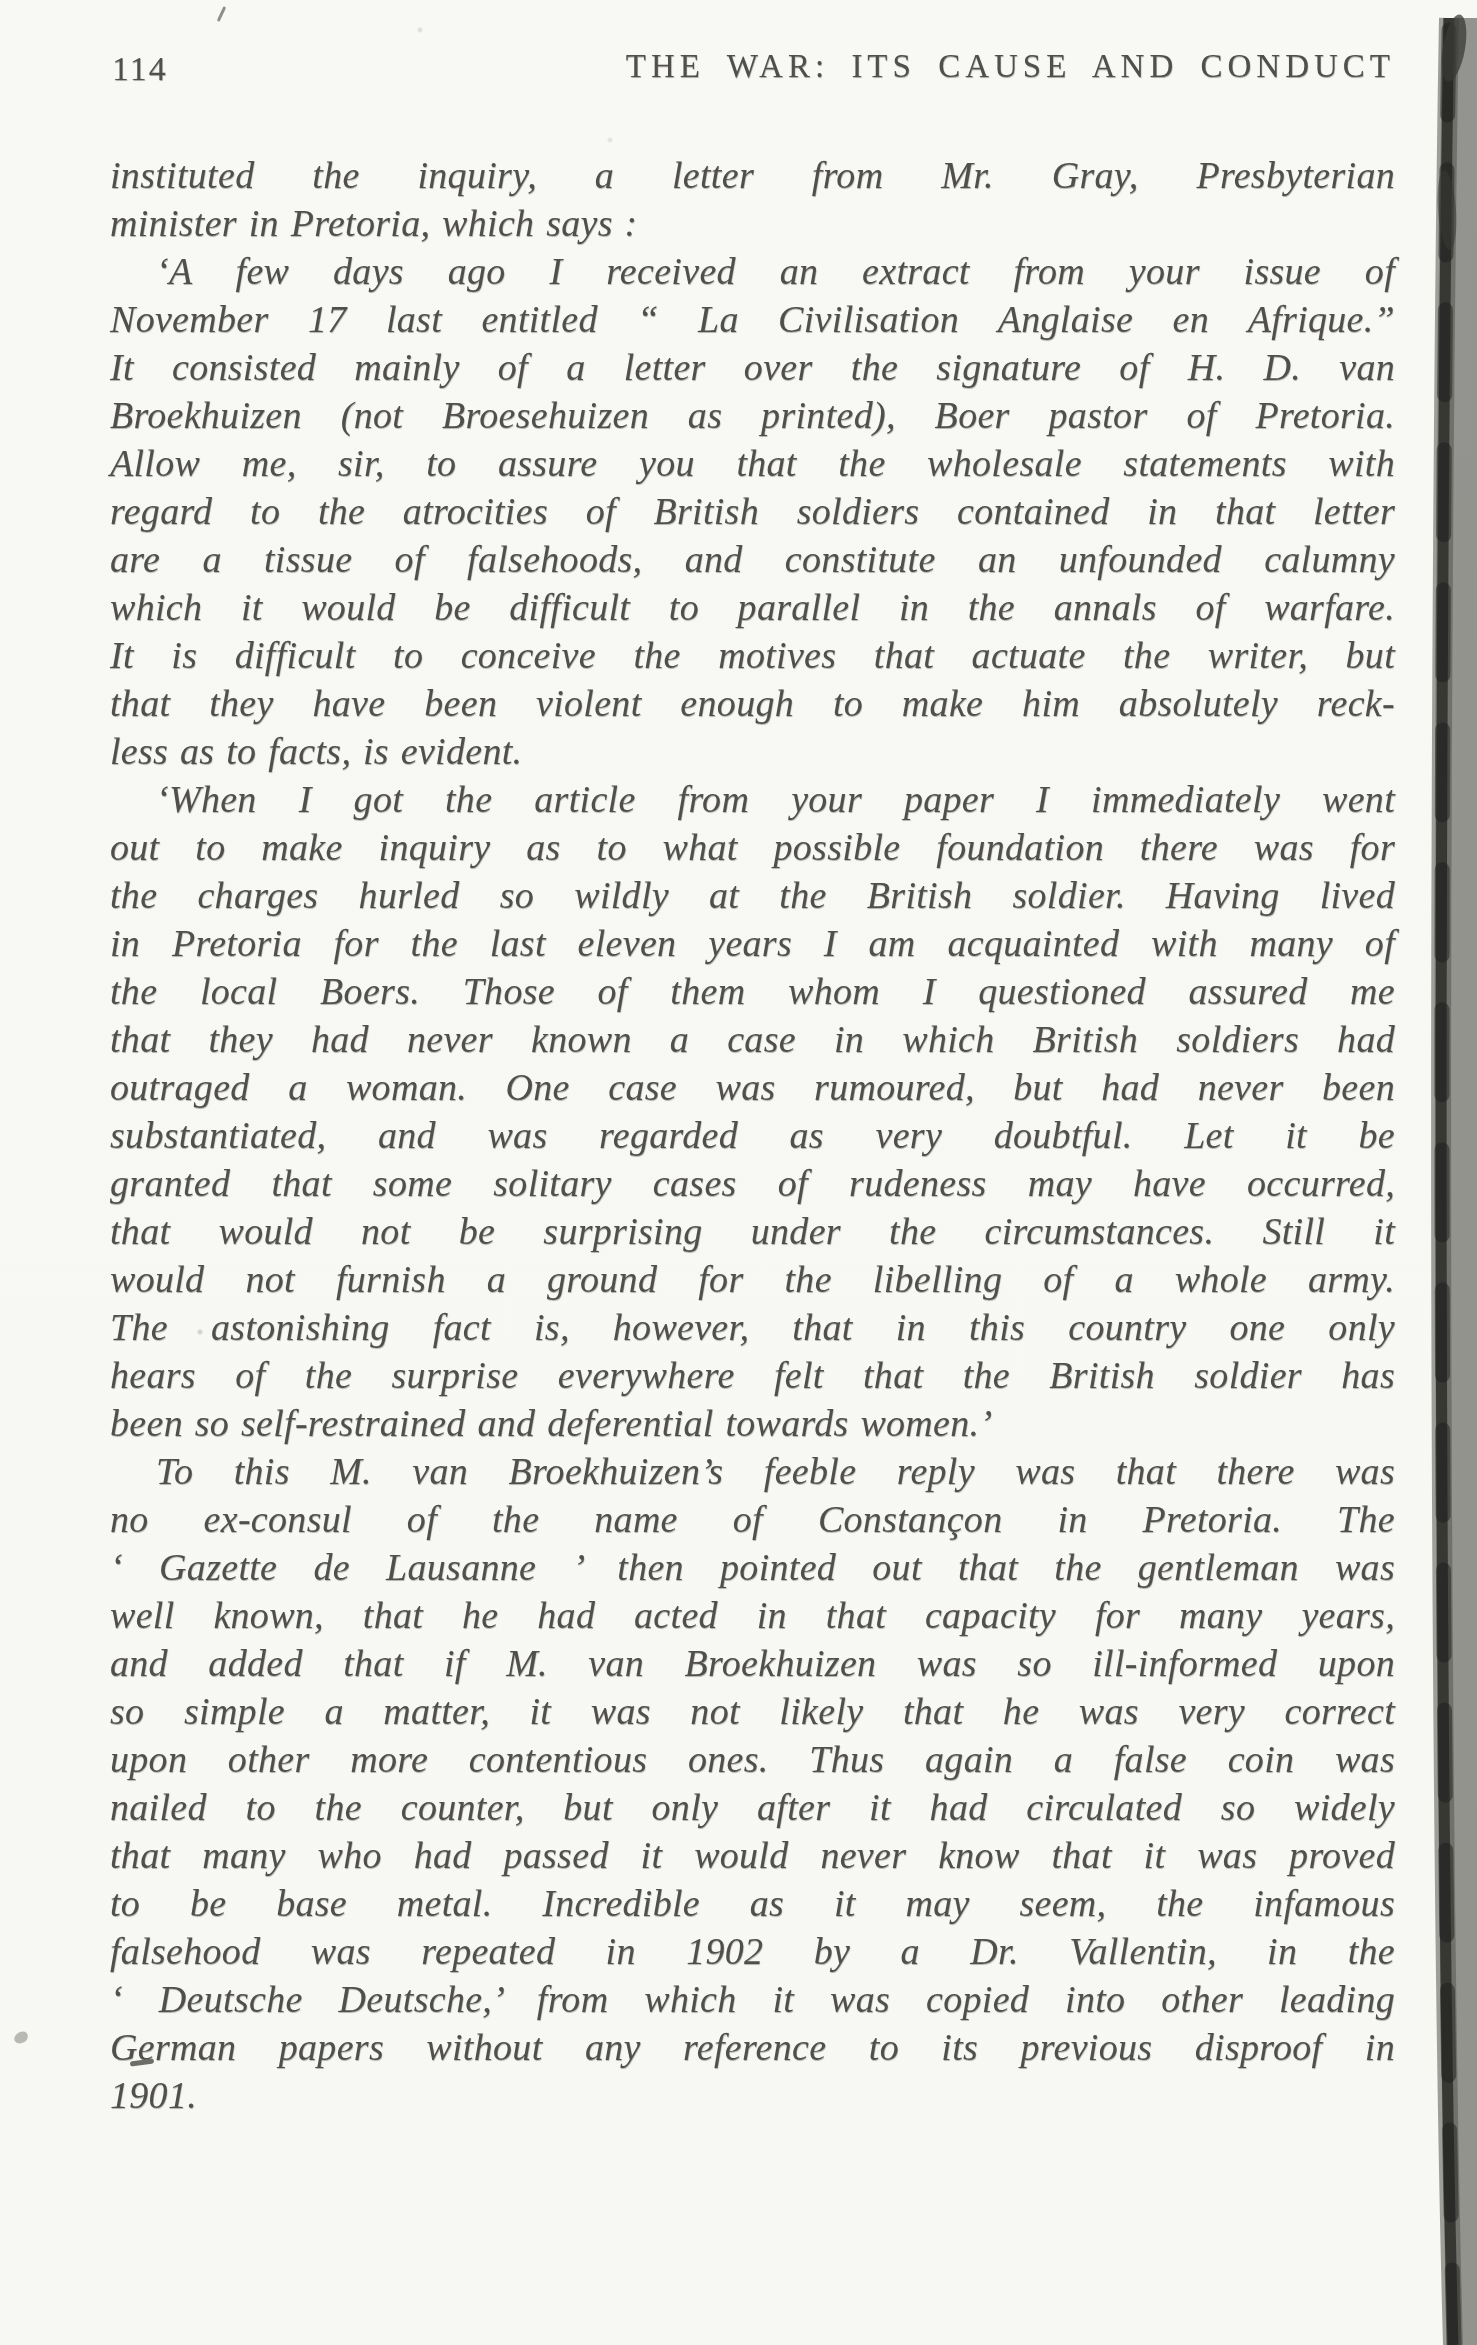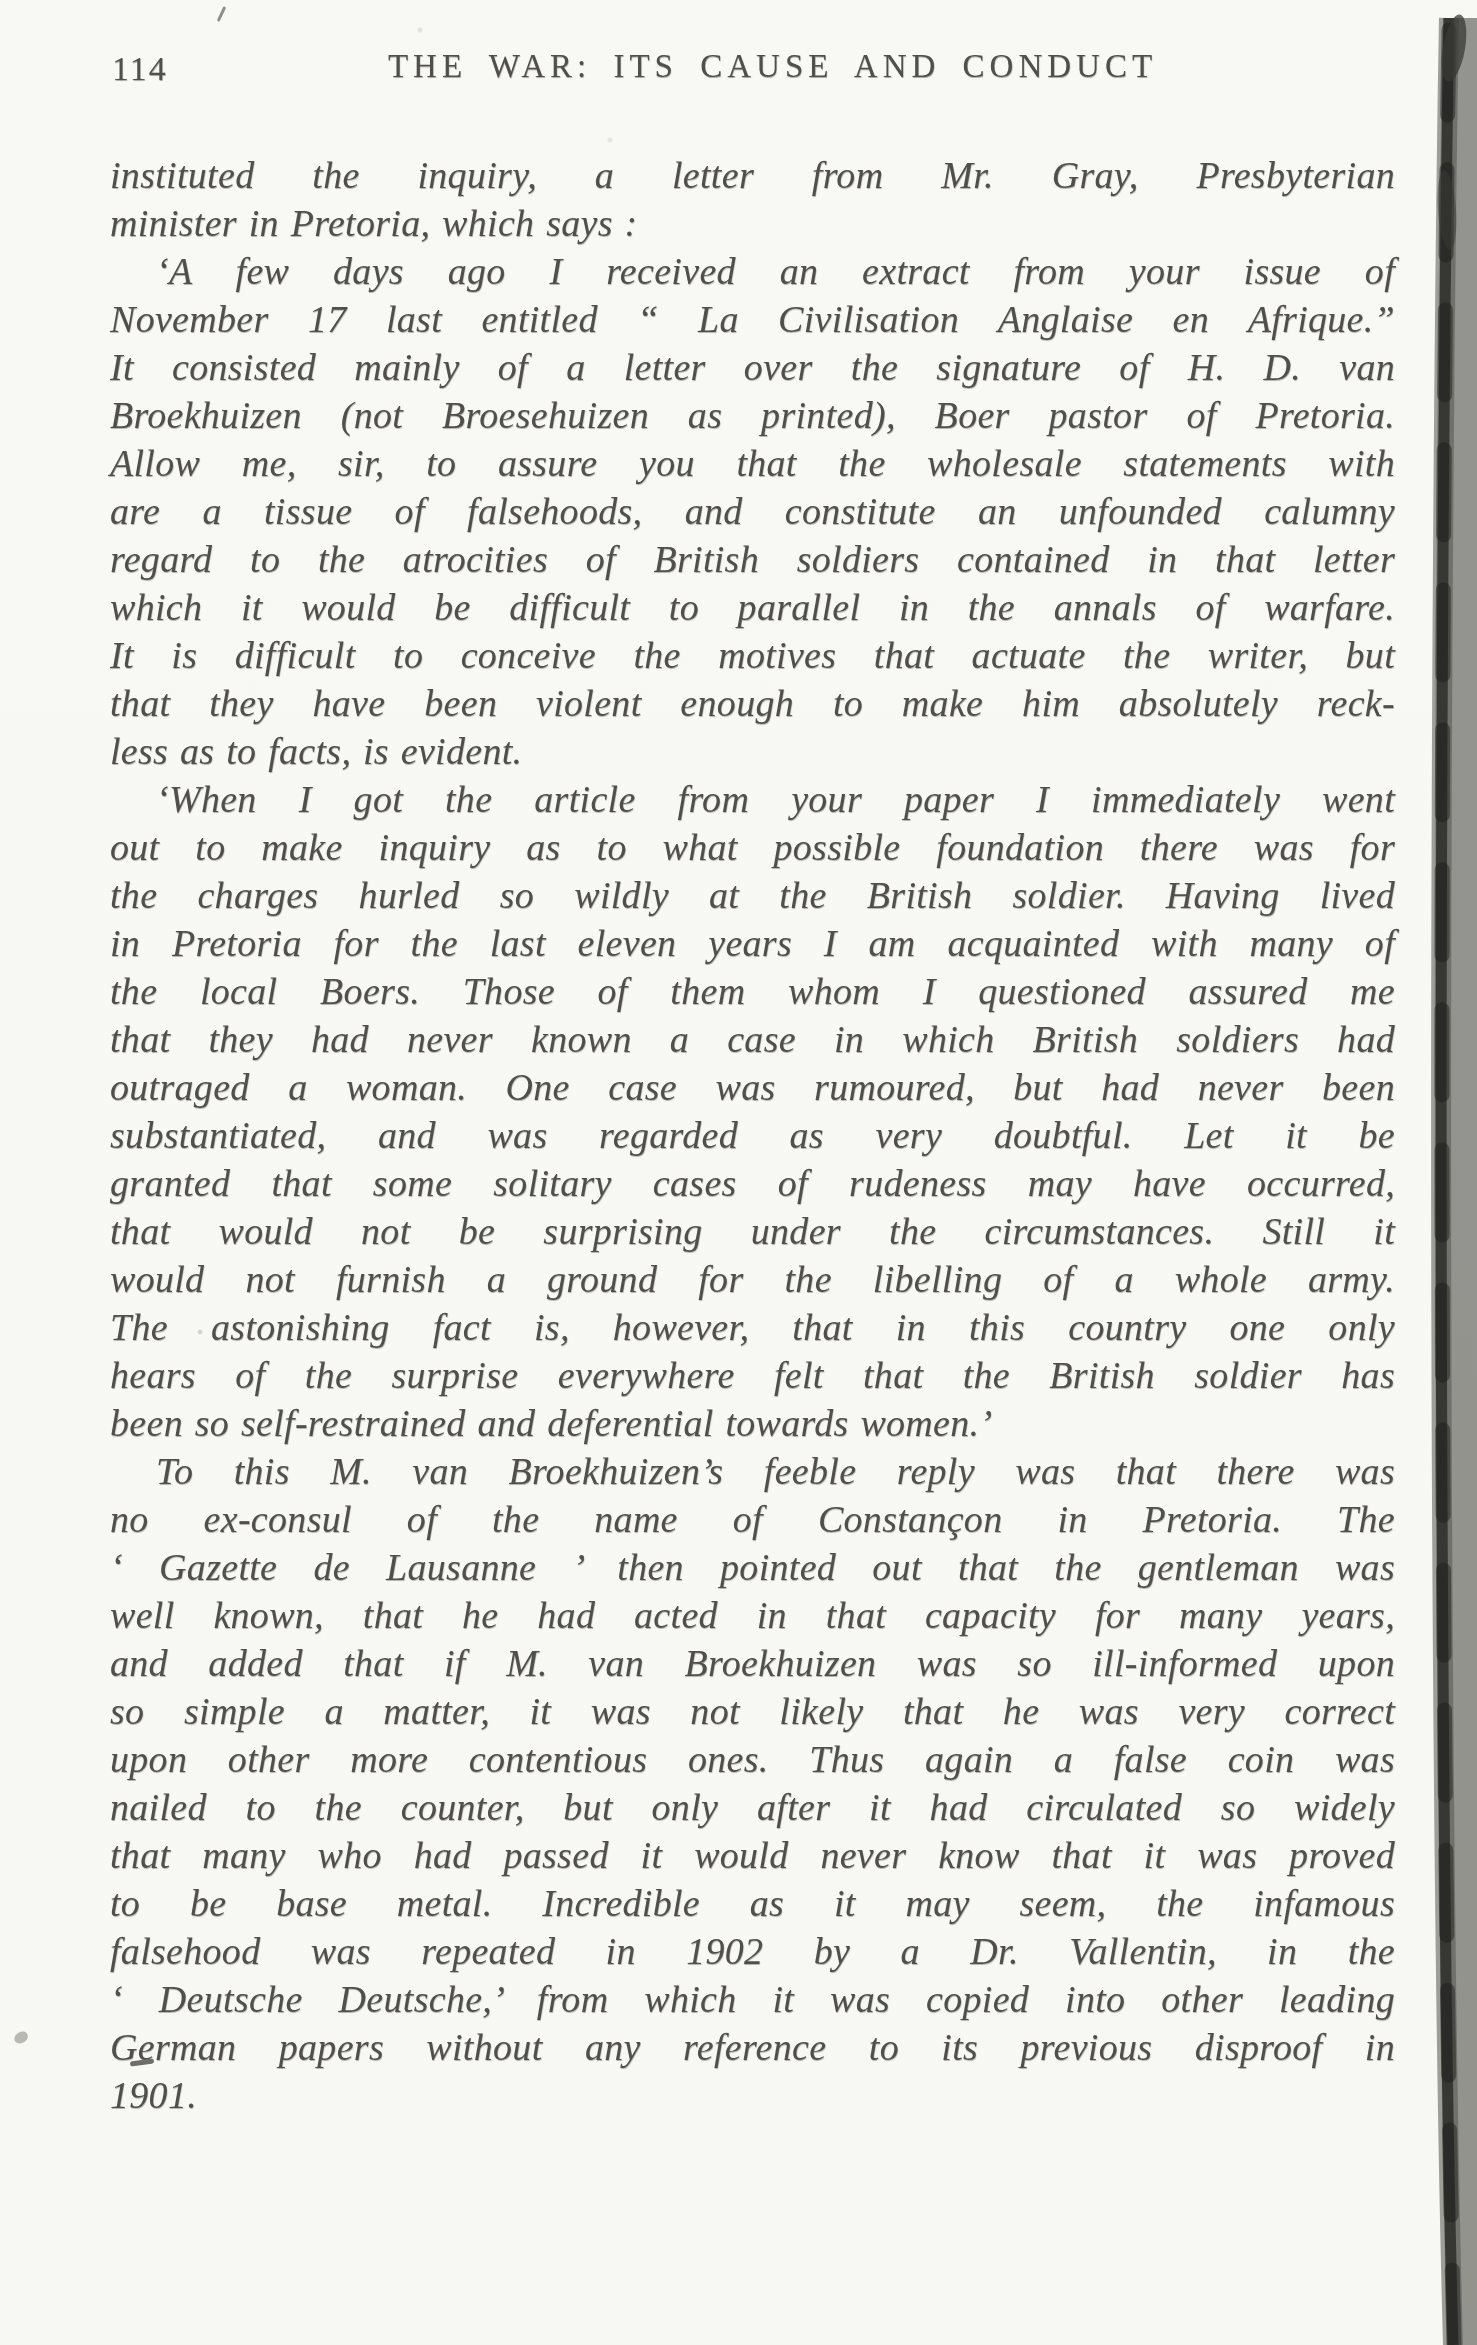--- a/index.html
+++ b/index.html
@@ -29,21 +29,21 @@
     height: 46px;
     font-size: 34px;
   }
   .pagenum {
     position: absolute; left: 2px; top: 2px;
     letter-spacing: 2px;
     text-shadow: 0.5px 0.5px 0.7px rgba(70,70,65,0.45);
   }
   .running-title {
     display: block;
-    text-align: center;
+    text-align: right;
     letter-spacing: 5px;
     word-spacing: 9px;
     font-size: 33px;
     padding-left: 40px;
     text-shadow: 0.5px 0.5px 0.8px rgba(70,70,65,0.45);
   }
   .body-text {
     margin-top: 57px;
     font-size: 38px;
     line-height: 48px;
@@ -89,22 +89,22 @@
         <div>
           <div class="line">instituted the inquiry, a letter from Mr. Gray, Presbyterian</div>
           <div class="line last">minister in Pretoria, which says :</div>
         </div>
         <div>
           <div class="line indent">‘A few days ago I received an extract from your issue of</div>
           <div class="line">November 17 last entitled “ La Civilisation Anglaise en Afrique.”</div>
           <div class="line">It consisted mainly of a letter over the signature of H. D. van</div>
           <div class="line">Broekhuizen (not Broesehuizen as printed), Boer pastor of Pretoria.</div>
           <div class="line">Allow me, sir, to assure you that the wholesale statements with</div>
+          <div class="line">regard to the atrocities of British soldiers contained in that letter</div>
           <div class="line">are a tissue of falsehoods, and constitute an unfounded calumny</div>
-          <div class="line">regard to the atrocities of British soldiers contained in that letter</div>
           <div class="line">which it would be difficult to parallel in the annals of warfare.</div>
           <div class="line">It is difficult to conceive the motives that actuate the writer, but</div>
           <div class="line">that they have been violent enough to make him absolutely reck-</div>
           <div class="line last">less as to facts, is evident.</div>
         </div>
         <div>
           <div class="line indent">‘When I got the article from your paper I immediately went</div>
           <div class="line">out to make inquiry as to what possible foundation there was for</div>
           <div class="line">the charges hurled so wildly at the British soldier.  Having lived</div>
           <div class="line">in Pretoria for the last eleven years I am acquainted with many of</div>

